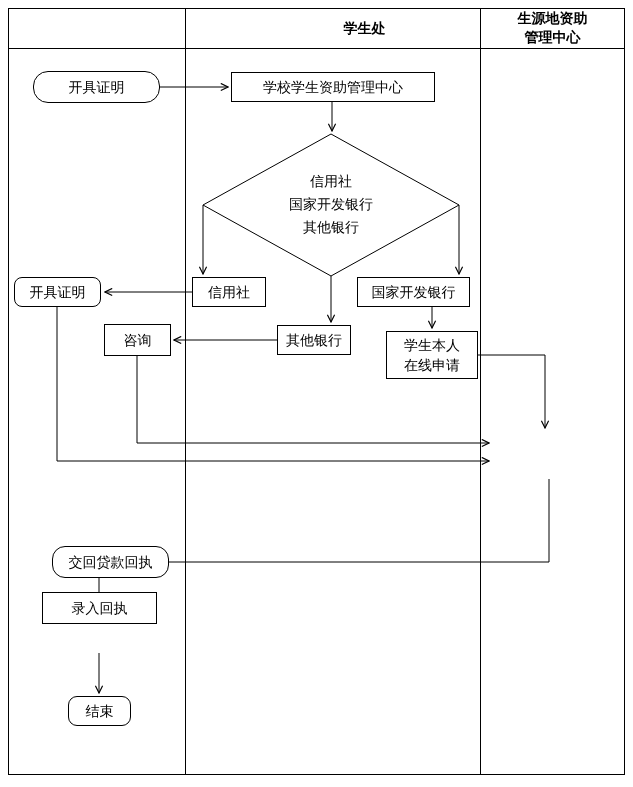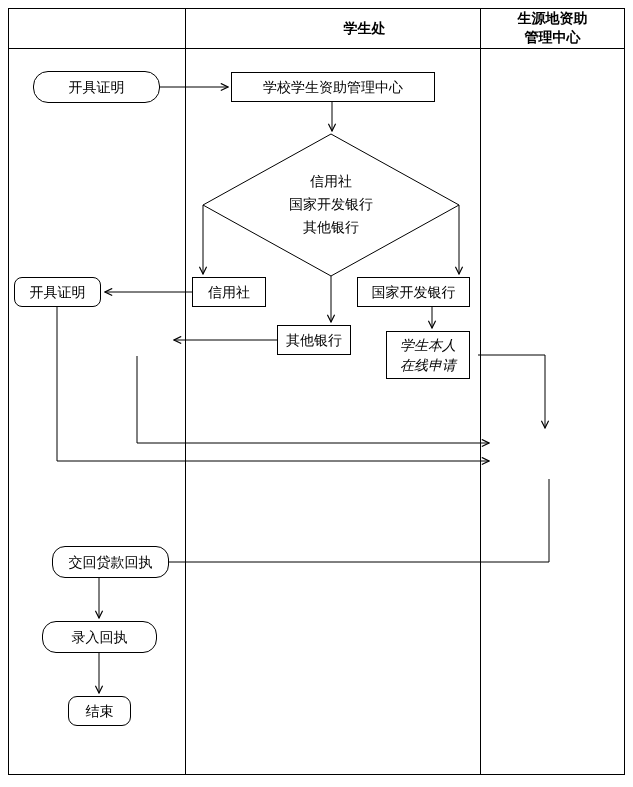--- a/index.html
+++ b/index.html
@@ -121,32 +121,35 @@
   </div>
 
   <div class="node" style="left:277px; top:325px; width:74px; height:30px;">
     <span>其他银行</span>
   </div>
 
   <div class="node" style="left:14px; top:277px; width:87px; height:30px;border-radius:8px;">
     <span>开具证明</span>
   </div>
 
+  <div class="node" style="left:104px; top:324px; width:67px; height:32px;">
+    <span>咨询</span>
+  </div>
 
-  <div class="node" style="left:386px; top:331px; width:84px; height:48px;font-style:italic;">
+  <div class="node" style="left:386px; top:331px; width:92px; height:48px;">
     <span>学生本人</span>
     <span>在线申请</span>
   </div>
 
 
   <div class="node" style="left:52px; top:546px; width:117px; height:32px;border-radius:13px;">
     <span>交回贷款回执</span>
   </div>
 
-  <div class="node" style="left:42px; top:621px; width:115px; height:32px;border-radius:14px;">
+  <div class="node" style="left:42px; top:592px; width:115px; height:32px;">
     <span>录入回执</span>
   </div>
 
   <div class="node rounded-sm" style="left:68px; top:696px; width:63px; height:30px;text-align:right;">
     <span>结束</span>
   </div>
 
 </div>
 
 </body></html>

